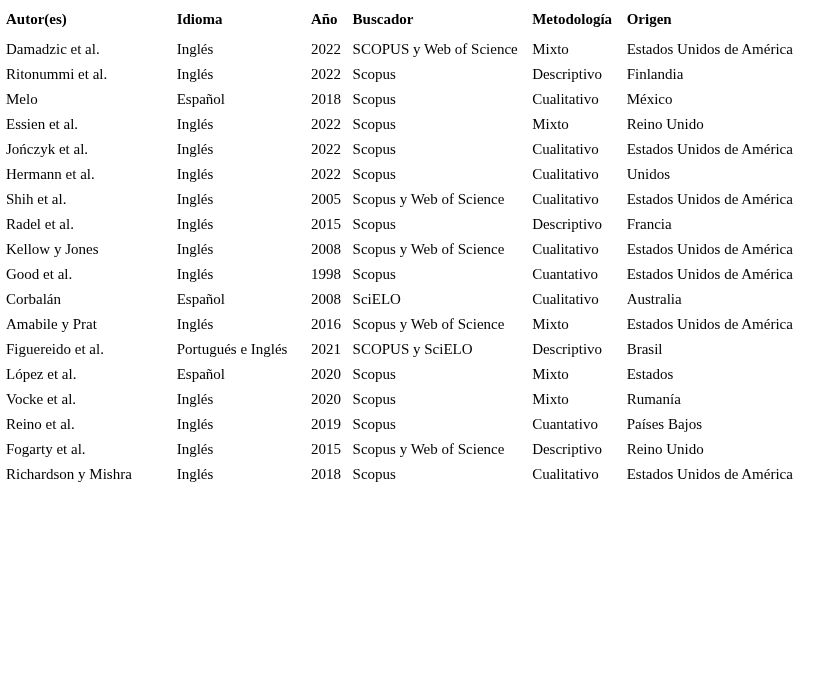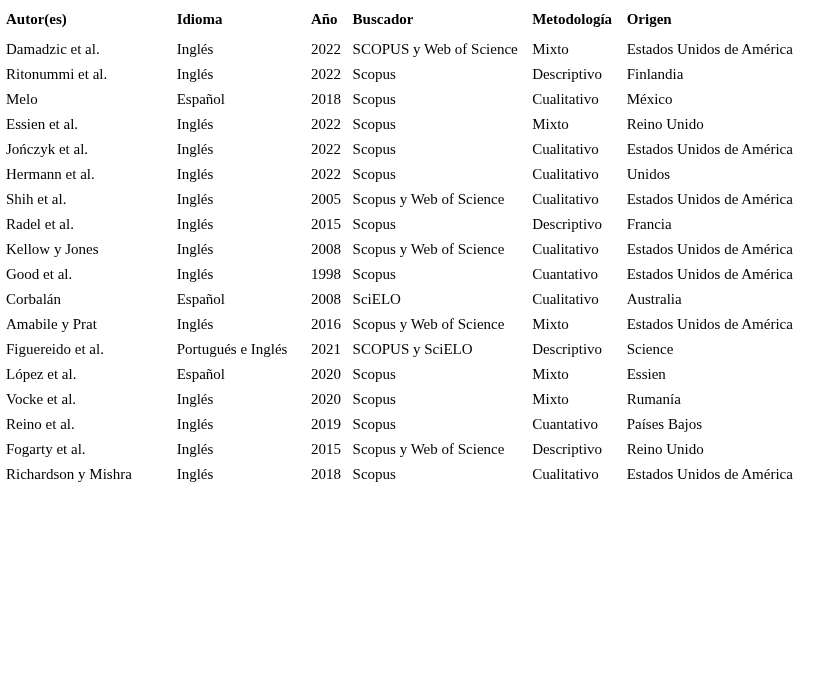--- a/index.html
+++ b/index.html
@@ -170,29 +170,29 @@
         <td>Scopus y Web of Science</td>
         <td>Mixto</td>
         <td>Estados Unidos de América</td>
       </tr>
       <tr>
         <td>Figuereido et al.</td>
         <td>Portugués e Inglés</td>
         <td class="cell-anio">2021</td>
         <td>SCOPUS y SciELO</td>
         <td>Descriptivo</td>
-        <td>Science</td>
+        <td>Brasil</td>
       </tr>
       <tr>
         <td>López et al.</td>
         <td>Español</td>
         <td class="cell-anio">2020</td>
         <td>Scopus</td>
         <td>Mixto</td>
-        <td>Essien</td>
+        <td>Estados</td>
       </tr>
       <tr>
         <td>Vocke et al.</td>
         <td>Inglés</td>
         <td class="cell-anio">2020</td>
         <td>Scopus</td>
         <td>Mixto</td>
         <td>Rumanía</td>
       </tr>
       <tr>

